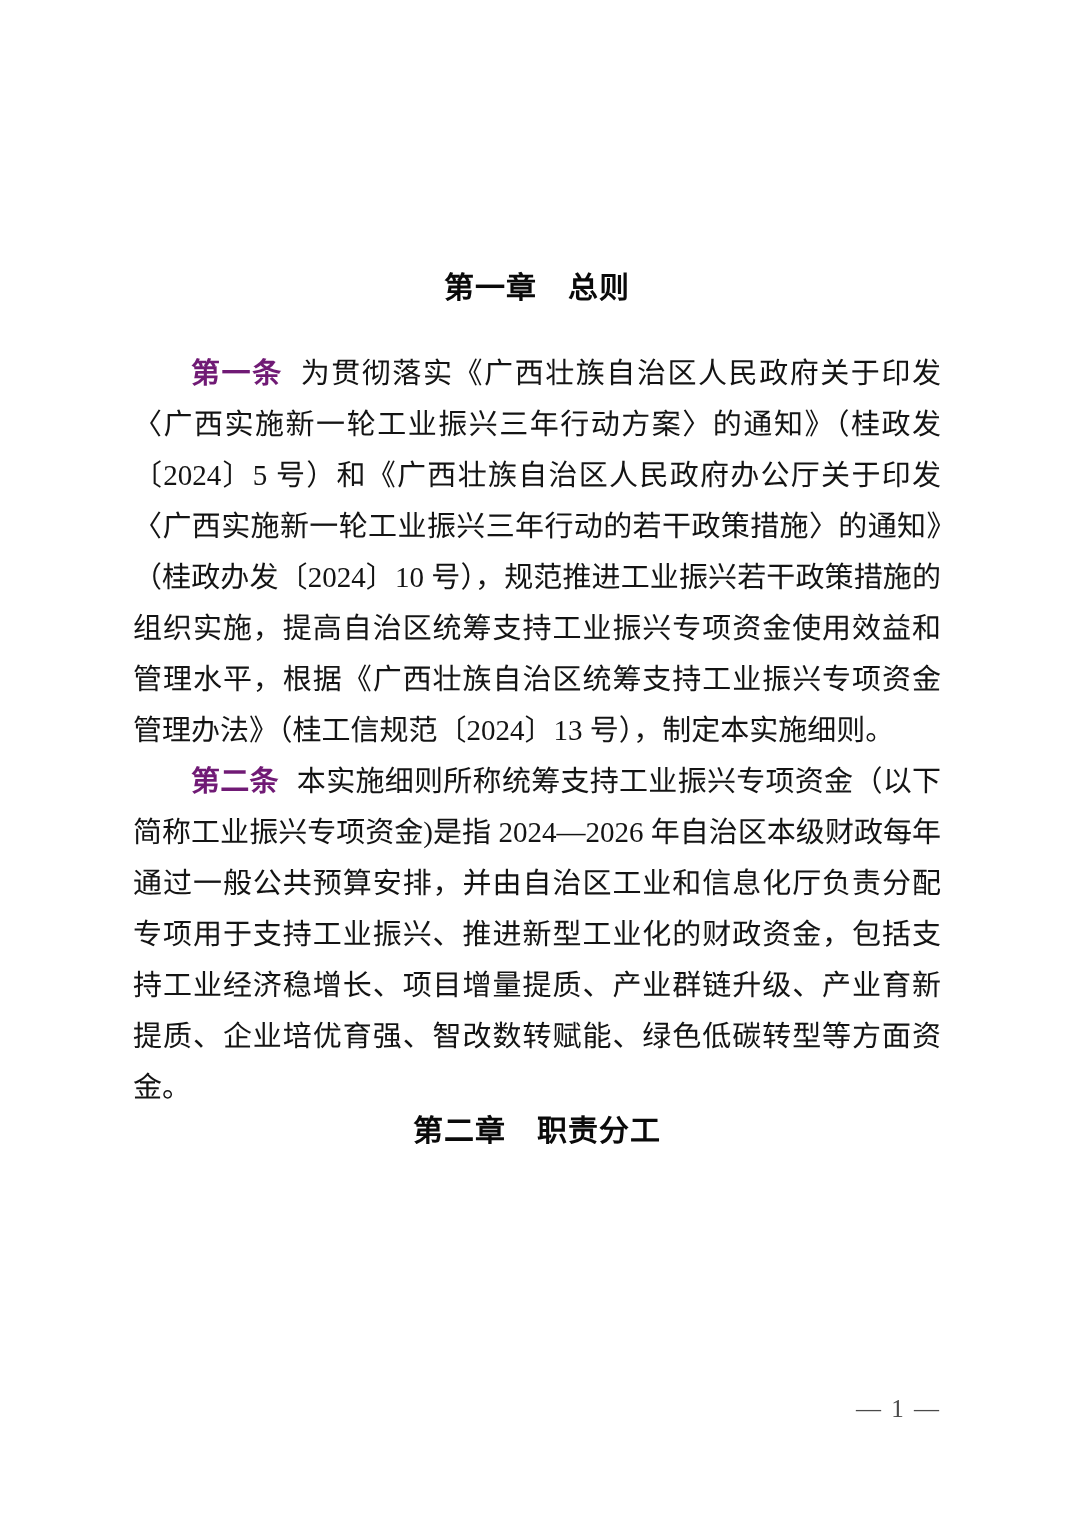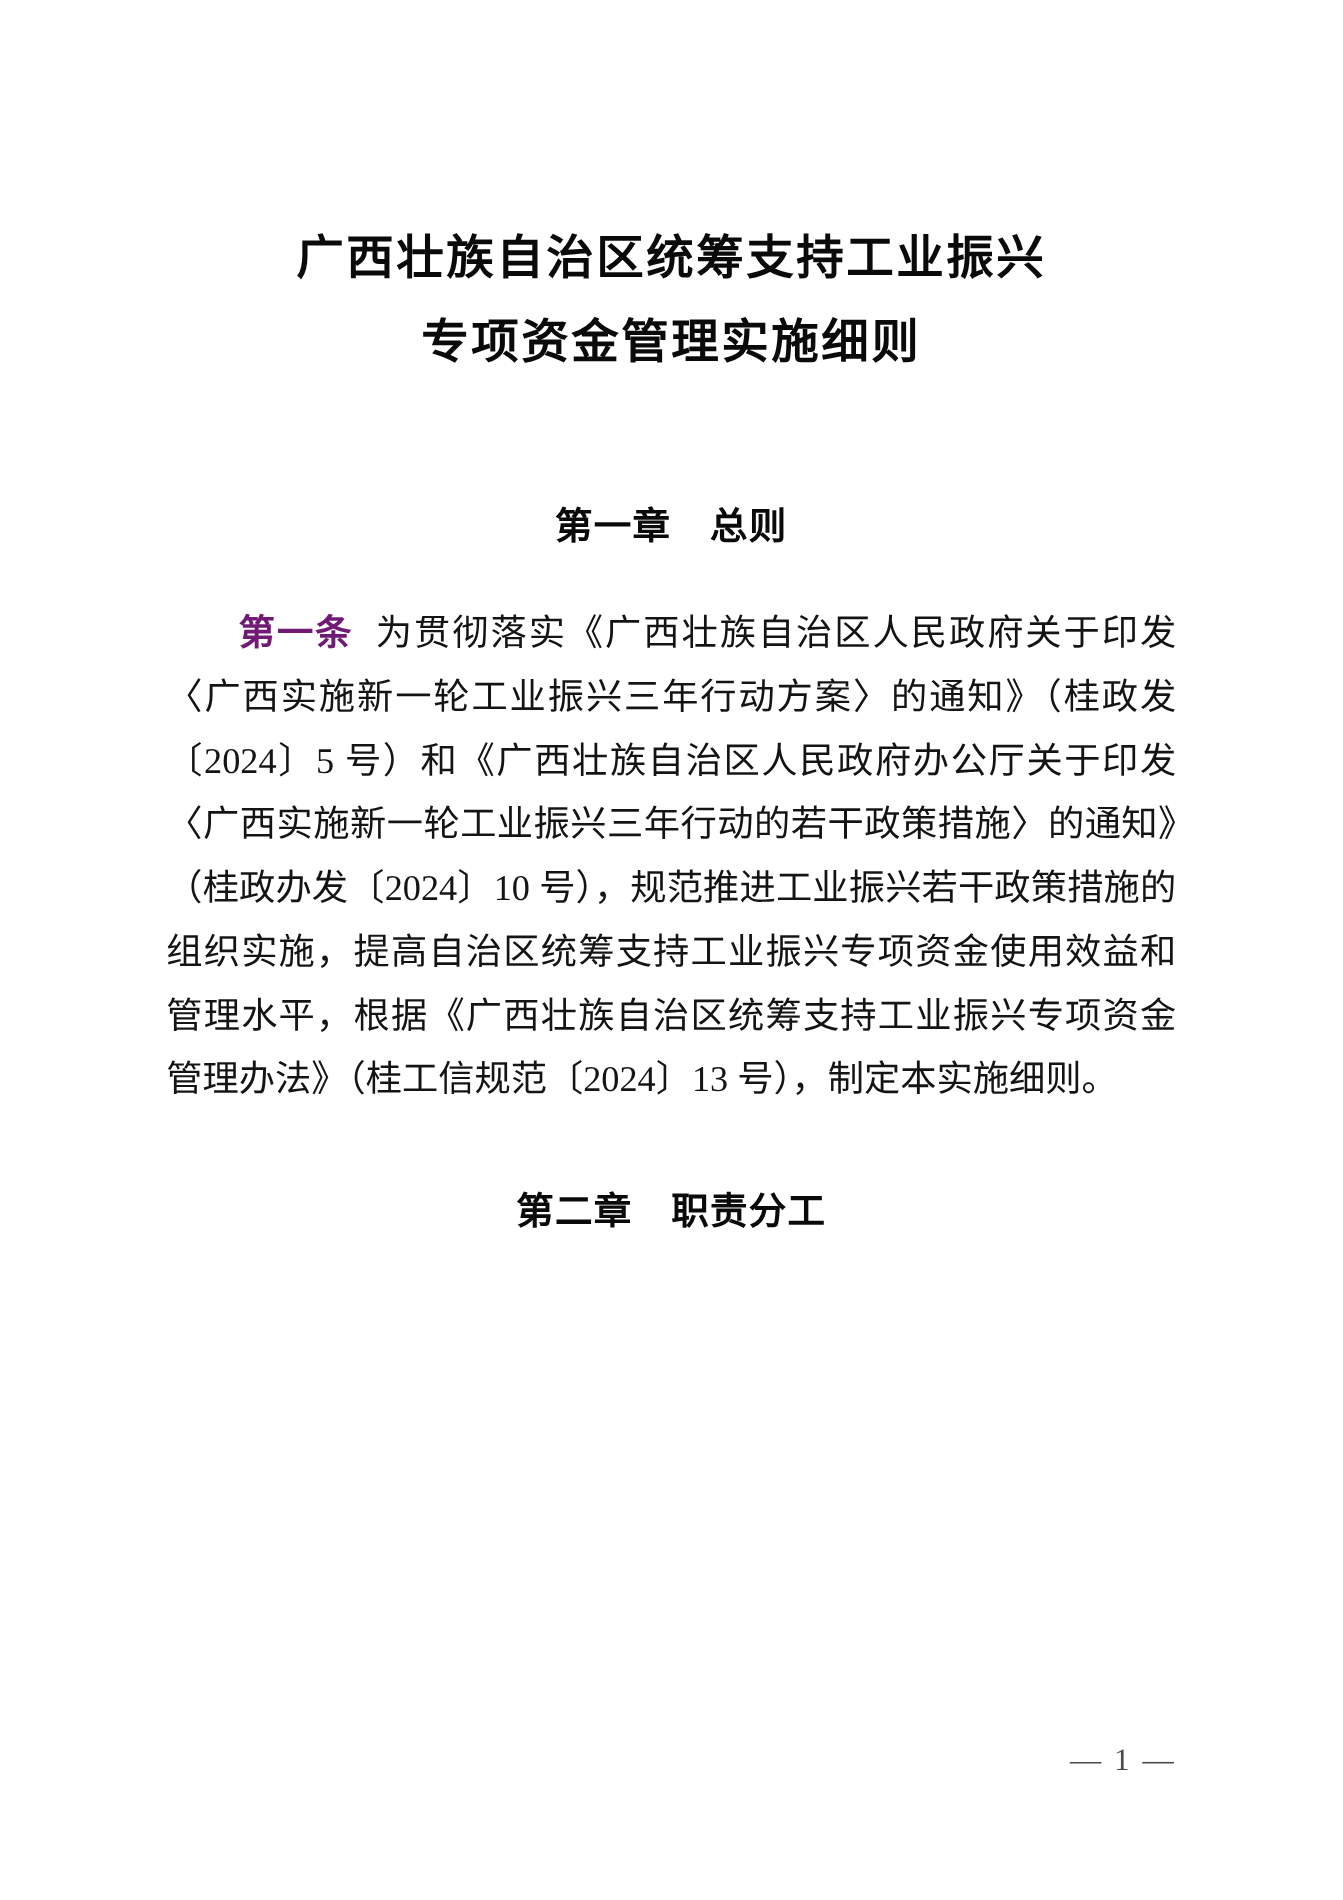--- a/index.html
+++ b/index.html
@@ -40,21 +40,20 @@
     font-weight: 700;
     font-size: 30px;
     line-height: 36px;
     color: #0a0a0a;
     letter-spacing: 1px;
   }
   .chapter-1 {
     margin-top: 98px;
   }
   .chapter-2 {
-    margin-top: 62px;
   }
   .articles {
     margin-top: 42px;
   }
   .article {
     margin: 0;
     font-size: 29px;
     line-height: 51px;
     text-align: justify;
     text-justify: inter-ideograph;
@@ -76,33 +75,32 @@
     color: #4a4a4a;
     font-family: "Liberation Serif", "DejaVu Serif", serif;
     letter-spacing: 2px;
   }
 </style>
 </head>
 <body>
 
 <div class="page">
 
-  <h1 class="doc-title">
-    <span class="title-line">广西壮族自治区统筹支持工业振兴</span>
-    <span class="title-line">专项资金管理实施细则</span>
-  </h1>
 
   <h2 class="chapter-heading chapter-1">第一章　总则</h2>
 
   <div class="articles">
 
     <p class="article">
       <span class="article-label">第一条</span><span class="article-text">为贯彻落实《广西壮族自治区人民政府关于印发〈广西实施新一轮工业振兴三年行动方案〉的通知》（桂政发〔2024〕5 号）和《广西壮族自治区人民政府办公厅关于印发〈广西实施新一轮工业振兴三年行动的若干政策措施〉的通知》（桂政办发〔2024〕10 号），规范推进工业振兴若干政策措施的组织实施，提高自治区统筹支持工业振兴专项资金使用效益和管理水平，根据《广西壮族自治区统筹支持工业振兴专项资金管理办法》（桂工信规范〔2024〕13 号），制定本实施细则。</span>
     </p>
 
+    <p class="article">
+      <span class="article-label">第二条</span><span class="article-text">本实施细则所称统筹支持工业振兴专项资金（以下简称工业振兴专项资金)是指 2024—2026 年自治区本级财政每年通过一般公共预算安排，并由自治区工业和信息化厅负责分配专项用于支持工业振兴、推进新型工业化的财政资金，包括支持工业经济稳增长、项目增量提质、产业群链升级、产业育新提质、企业培优育强、智改数转赋能、绿色低碳转型等方面资金。</span>
+    </p>
 
 
   </div>
 
   <h2 class="chapter-heading chapter-2">第二章　职责分工</h2>
 
   <div class="page-footer">
     <span>— 1 —</span>
   </div>
 

